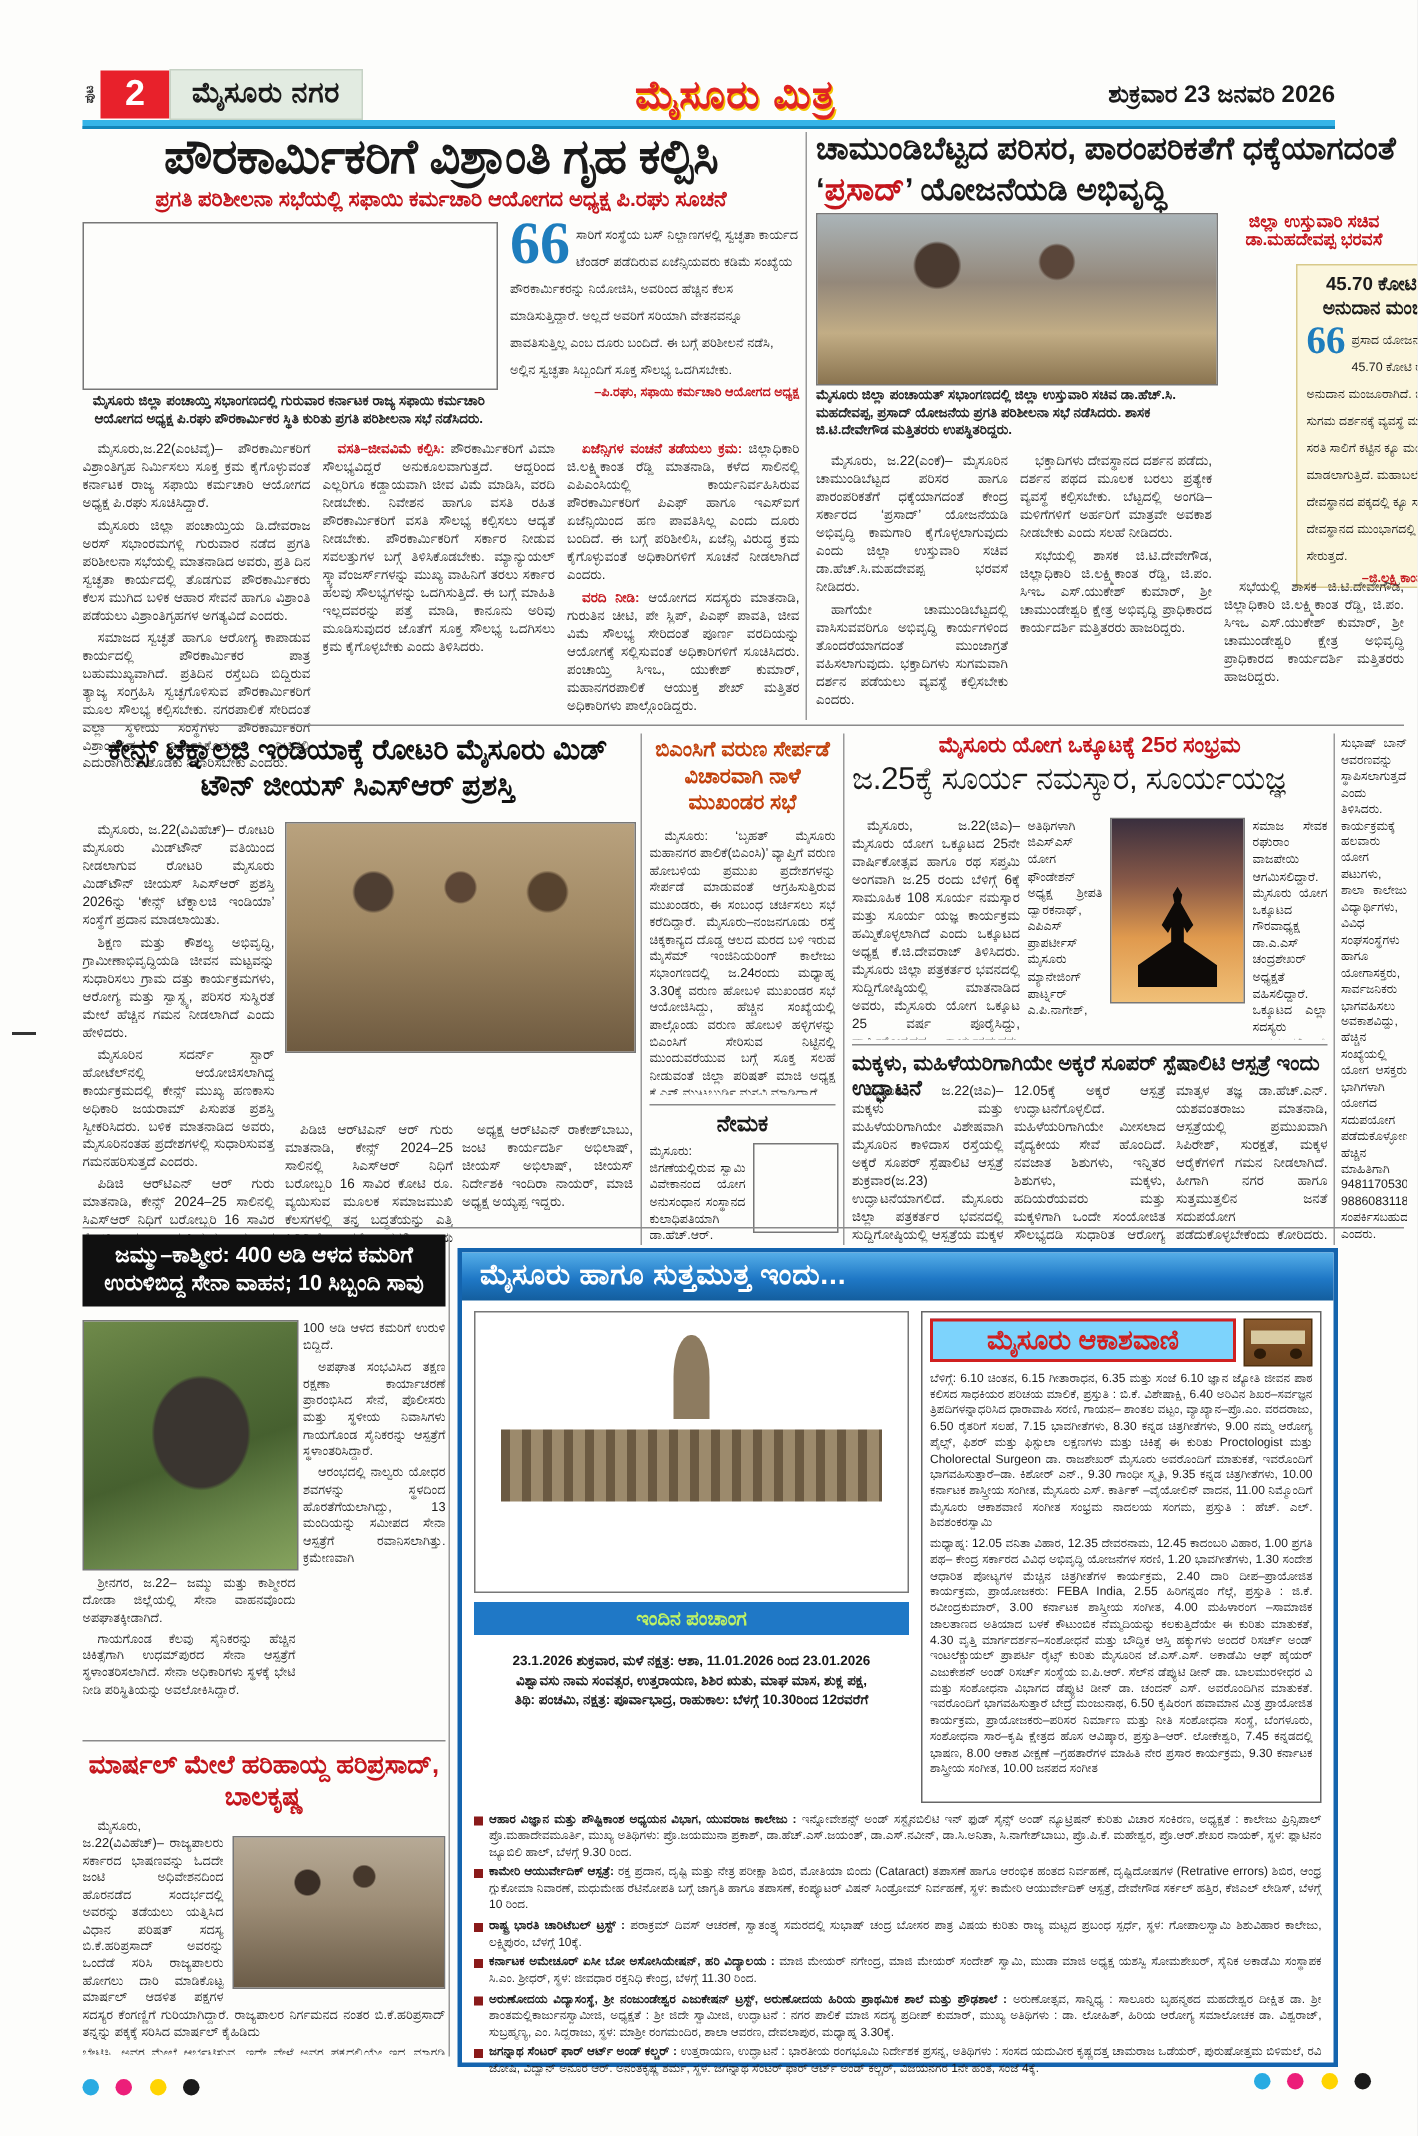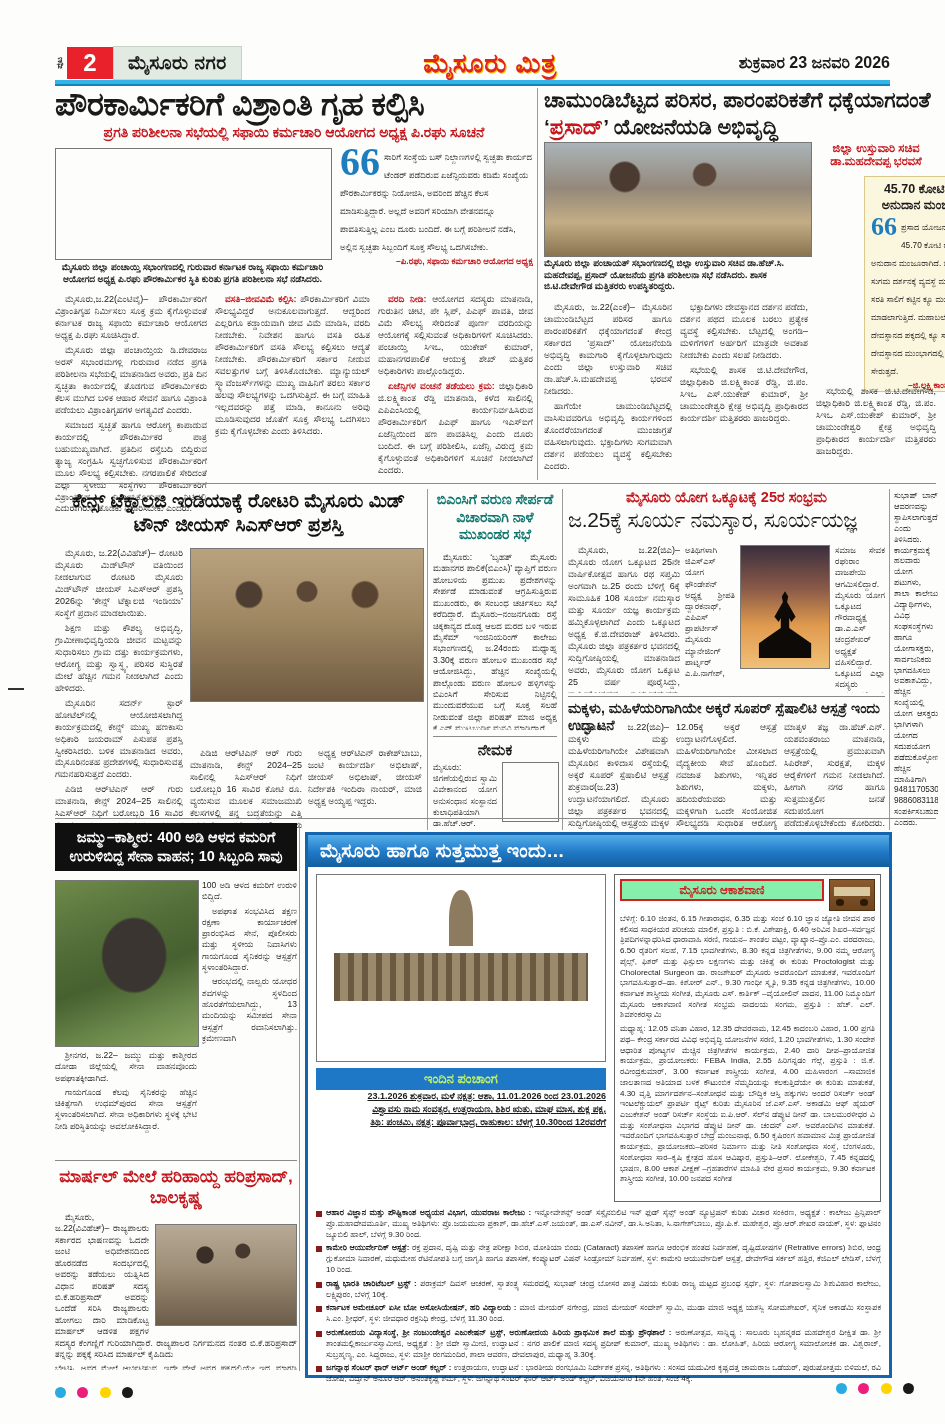--- a/index.html
+++ b/index.html
@@ -16,38 +16,38 @@
   .pgnum{background:#e8212b;color:#fff;font-weight:bold;font-size:24px;width:46px;height:32px;
          display:flex;align-items:center;justify-content:center;}
   .secbox{background:#e2ebe1;border:1px solid #c6d2c5;height:32px;display:flex;align-items:center;
           padding:0 14px;font-size:19px;font-weight:bold;letter-spacing:.5px;}
   .putalbl{font-size:8px;font-weight:bold;writing-mode:vertical-rl;transform:rotate(180deg);
            color:#333;margin-right:2px;}
   .masthead{color:#e02423;font-weight:bold;font-size:26px;text-shadow:1px 1px 0 #f5c400;letter-spacing:1px;}
   .dateline{font-size:16px;font-weight:bold;}
   .cyanrule{background:#35b4e8;height:4px;border-bottom:2px solid #1286bb;}
   
-  .h1a{font-size:32px;font-weight:bold;letter-spacing:-.5px;line-height:1.05;text-align:left;}
+  .h1a{font-size:32px;font-weight:bold;letter-spacing:-.5px;line-height:1.05;text-align:center;}
   .h2a{font-size:21px;font-weight:bold;line-height:1.28;}
   .subred{color:#c4161c;font-weight:bold;text-align:center;}
   .photo{position:absolute;border:1px solid #777;}
   .cap{font-size:9px;font-weight:bold;line-height:1.3;text-align:center;color:#222;}
   .qmark{color:#1e7dbd;font-size:40px;font-weight:bold;line-height:.7;font-family:"Liberation Serif",serif;float:left;margin:2px 4px 0 0;}
   .qattr{color:#c4161c;font-weight:bold;text-align:right;font-size:8.5px;margin-top:2px;}
   .ybox{background:#fbf6de;border:1px solid #d8c98a;padding:5px 6px;}
   .blkhead{background:#101010;color:#fff;font-weight:bold;font-size:14.5px;text-align:center;
            padding:5px 4px;line-height:1.3;}
   .redhead{color:#c4161c;font-weight:bold;text-align:center;line-height:1.25;}
   
   .bluebox{border:3px solid #1464ae;background:#fff;}
   .bluehdr{background:linear-gradient(180deg,#55aee8 0%,#1f78c6 55%,#135e9e 100%);color:#fff;
            font-weight:bold;font-size:19px;padding:5px 12px;letter-spacing:.5px;}
   .pancbar{background:#1f78c6;color:#bef264;font-weight:bold;font-size:13px;text-align:center;padding:3px 0;}
-  .akashhdr{border:2px solid #d02020;color:#d02020;font-weight:bold;font-size:12px;
-            text-align:center;padding:2px 0;background:#86efac;}
+  .akashhdr{border:2px solid #d02020;color:#d02020;font-weight:bold;font-size:18px;
+            text-align:center;padding:2px 0;background:#7dd3fc;}
   .bullet{display:flex;margin-bottom:3px;}
   .bullet .sq{width:6px;height:6px;background:#8a1a1a;margin:3px 4px 0 0;flex:none;}
   .dot{width:11px;height:11px;border-radius:50%;display:inline-block;margin-right:7px;}
   
   .ph-meeting1{background:
     radial-gradient(circle at 20% 35%, #5a4a3a 0 8%, transparent 9%),
     radial-gradient(circle at 45% 30%, #4a3a30 0 7%, transparent 8%),
     radial-gradient(circle at 70% 32%, #5c4333 0 7%, transparent 8%),
     linear-gradient(180deg,#9aa3a8 0%,#8b8377 30%,#c9b астр 0),
     linear-gradient(180deg,#98a0a4 0%,#867c6e 35%,#cdbb95 62%,#b39a6d 100%);}
@@ -112,22 +112,22 @@
   </div>
   <div class="abs bodytxt just" style="left:55px;top:294px;width:152px;height:266px;">
     <p>ಮೈಸೂರು,ಜ.22(ಎಂಟಿವೈ)– ಪೌರಕಾರ್ಮಿಕರಿಗೆ ವಿಶ್ರಾಂತಿಗೃಹ ನಿರ್ಮಿಸಲು ಸೂಕ್ತ ಕ್ರಮ ಕೈಗೊಳ್ಳುವಂತೆ ಕರ್ನಾಟಕ ರಾಜ್ಯ ಸಫಾಯಿ ಕರ್ಮಚಾರಿ ಆಯೋಗದ ಅಧ್ಯಕ್ಷ ಪಿ.ರಘು ಸೂಚಿಸಿದ್ದಾರೆ.</p>
       <p>ಮೈಸೂರು ಜಿಲ್ಲಾ ಪಂಚಾಯ್ತಿಯ ಡಿ.ದೇವರಾಜ ಅರಸ್ ಸಭಾಂರಮಗಳ್ಲಿ ಗುರುವಾರ ನಡೆದ ಪ್ರಗತಿ ಪರಿಶೀಲನಾ ಸಭೆಯಲ್ಲಿ ಮಾತನಾಡಿದ ಅವರು, ಪ್ರತಿ ದಿನ ಸ್ವಚ್ಛತಾ ಕಾರ್ಯದಲ್ಲಿ ತೊಡಗುವ ಪೌರಕಾರ್ಮಿಕರು ಕೆಲಸ ಮುಗಿದ ಬಳಿಕ ಆಹಾರ ಸೇವನೆ ಹಾಗೂ ವಿಶ್ರಾಂತಿ ಪಡೆಯಲು ವಿಶ್ರಾಂತಿಗೃಹಗಳ ಅಗತ್ಯವಿದೆ ಎಂದರು.</p>
       <p>ಸಮಾಜದ ಸ್ವಚ್ಛತೆ ಹಾಗೂ ಆರೋಗ್ಯ ಕಾಪಾಡುವ ಕಾರ್ಯದಲ್ಲಿ ಪೌರಕಾರ್ಮಿಕರ ಪಾತ್ರ ಬಹುಮುಖ್ಯವಾಗಿದೆ. ಪ್ರತಿದಿನ ರಸ್ತೆಬದಿ ಬಿದ್ದಿರುವ ತ್ಯಾಜ್ಯ ಸಂಗ್ರಹಿಸಿ ಸ್ವಚ್ಛಗೊಳಿಸುವ ಪೌರಕಾರ್ಮಿಕರಿಗೆ ಮೂಲ ಸೌಲಭ್ಯ ಕಲ್ಪಿಸಬೇಕು. ನಗರಪಾಲಿಕೆ ಸೇರಿದಂತೆ ಎಲ್ಲಾ ಸ್ಥಳೀಯ ಸಂಸ್ಥೆಗಳು ಪೌರಕಾರ್ಮಿಕರಿಗೆ ವಿಶ್ರಾಂತಿಗೃಹ ನಿರ್ಮಿಸಿಕೊಡುವ ನಿಟ್ಟಿನಲ್ಲಿ ಎದುರಾಗಿರುವ ತೊಡಕು ನಿವಾರಿಸಬೇಕು ಎಂದರು.</p>
   </div>
   <div class="abs bodytxt just" style="left:215px;top:294px;width:155px;height:266px;">
     <p><b class="redlead">ವಸತಿ–ಜೀವವಿಮೆ ಕಲ್ಪಿಸಿ:</b> <span>ಪೌರಕಾರ್ಮಿಕರಿಗೆ ವಿಮಾ ಸೌಲಭ್ಯವಿದ್ದರೆ ಅನುಕೂಲವಾಗುತ್ತದೆ. ಆದ್ದರಿಂದ ಎಲ್ಲರಿಗೂ ಕಡ್ಡಾಯವಾಗಿ ಜೀವ ವಿಮೆ ಮಾಡಿಸಿ, ವರದಿ ನೀಡಬೇಕು. ನಿವೇಶನ ಹಾಗೂ ವಸತಿ ರಹಿತ ಪೌರಕಾರ್ಮಿಕರಿಗೆ ವಸತಿ ಸೌಲಭ್ಯ ಕಲ್ಪಿಸಲು ಆದ್ಯತೆ ನೀಡಬೇಕು. ಪೌರಕಾರ್ಮಿಕರಿಗೆ ಸರ್ಕಾರ ನೀಡುವ ಸವಲತ್ತುಗಳ ಬಗ್ಗೆ ತಿಳಿಸಿಕೊಡಬೇಕು. ಮ್ಯಾನ್ಯುಯಲ್ ಸ್ಕ್ಯಾವೆಂಜರ್ಸ್‌ಗಳನ್ನು ಮುಖ್ಯ ವಾಹಿನಿಗೆ ತರಲು ಸರ್ಕಾರ ಹಲವು ಸೌಲಭ್ಯಗಳನ್ನು ಒದಗಿಸುತ್ತಿದೆ. ಈ ಬಗ್ಗೆ ಮಾಹಿತಿ ಇಲ್ಲದವರನ್ನು ಪತ್ತೆ ಮಾಡಿ, ಕಾನೂನು ಅರಿವು ಮೂಡಿಸುವುದರ ಜೊತೆಗೆ ಸೂಕ್ತ ಸೌಲಭ್ಯ ಒದಗಿಸಲು ಕ್ರಮ ಕೈಗೊಳ್ಳಬೇಕು ಎಂದು ತಿಳಿಸಿದರು.</span></p>
   </div>
   <div class="abs bodytxt just" style="left:378px;top:294px;width:155px;height:266px;">
+    <p><b class="redlead">ಏಜೆನ್ಸಿಗಳ ವಂಚನೆ ತಡೆಯಲು ಕ್ರಮ:</b> <span>ಜಿಲ್ಲಾಧಿಕಾರಿ ಜಿ.ಲಕ್ಷ್ಮಿಕಾಂತ ರೆಡ್ಡಿ ಮಾತನಾಡಿ, ಕಳೆದ ಸಾಲಿನಲ್ಲಿ ಎಪಿಎಂಸಿಯಲ್ಲಿ ಕಾರ್ಯನಿರ್ವಹಿಸಿರುವ ಪೌರಕಾರ್ಮಿಕರಿಗೆ ಪಿಎಫ್ ಹಾಗೂ ಇಎಸ್‌ಐಗೆ ಏಜೆನ್ಸಿಯಿಂದ ಹಣ ಪಾವತಿಸಿಲ್ಲ ಎಂದು ದೂರು ಬಂದಿದೆ. ಈ ಬಗ್ಗೆ ಪರಿಶೀಲಿಸಿ, ಏಜೆನ್ಸಿ ವಿರುದ್ಧ ಕ್ರಮ ಕೈಗೊಳ್ಳುವಂತೆ ಅಧಿಕಾರಿಗಳಿಗೆ ಸೂಚನೆ ನೀಡಲಾಗಿದೆ ಎಂದರು.</span></p>
     <p><b class="redlead">ವರದಿ ನೀಡಿ:</b> <span>ಆಯೋಗದ ಸದಸ್ಯರು ಮಾತನಾಡಿ, ಗುರುತಿನ ಚೀಟಿ, ಪೇ ಸ್ಲಿಪ್, ಪಿಎಫ್ ಪಾವತಿ, ಜೀವ ವಿಮೆ ಸೌಲಭ್ಯ ಸೇರಿದಂತೆ ಪೂರ್ಣ ವರದಿಯನ್ನು ಆಯೋಗಕ್ಕೆ ಸಲ್ಲಿಸುವಂತೆ ಅಧಿಕಾರಿಗಳಿಗೆ ಸೂಚಿಸಿದರು. ಪಂಚಾಯ್ತಿ ಸಿಇಒ, ಯುಕೇಶ್ ಕುಮಾರ್, ಮಹಾನಗರಪಾಲಿಕೆ ಆಯುಕ್ತ ಶೇಖ್ ಮತ್ತಿತರ ಅಧಿಕಾರಿಗಳು ಪಾಲ್ಗೊಂಡಿದ್ದರು.</span></p>
-    <p><b class="redlead">ಏಜೆನ್ಸಿಗಳ ವಂಚನೆ ತಡೆಯಲು ಕ್ರಮ:</b> <span>ಜಿಲ್ಲಾಧಿಕಾರಿ ಜಿ.ಲಕ್ಷ್ಮಿಕಾಂತ ರೆಡ್ಡಿ ಮಾತನಾಡಿ, ಕಳೆದ ಸಾಲಿನಲ್ಲಿ ಎಪಿಎಂಸಿಯಲ್ಲಿ ಕಾರ್ಯನಿರ್ವಹಿಸಿರುವ ಪೌರಕಾರ್ಮಿಕರಿಗೆ ಪಿಎಫ್ ಹಾಗೂ ಇಎಸ್‌ಐಗೆ ಏಜೆನ್ಸಿಯಿಂದ ಹಣ ಪಾವತಿಸಿಲ್ಲ ಎಂದು ದೂರು ಬಂದಿದೆ. ಈ ಬಗ್ಗೆ ಪರಿಶೀಲಿಸಿ, ಏಜೆನ್ಸಿ ವಿರುದ್ಧ ಕ್ರಮ ಕೈಗೊಳ್ಳುವಂತೆ ಅಧಿಕಾರಿಗಳಿಗೆ ಸೂಚನೆ ನೀಡಲಾಗಿದೆ ಎಂದರು.</span></p>
   </div>
 
   <div class="vline" style="left:537px;top:88px;height:392px;"></div>
 
   <div class="abs h2a" style="left:544px;top:87px;width:392px;">
     <span>ಚಾಮುಂಡಿಬೆಟ್ಟದ ಪರಿಸರ, ಪಾರಂಪರಿಕತೆಗೆ ಧಕ್ಕೆಯಾಗದಂತೆ ‘</span><span class="redlead">ಪ್ರಸಾದ್</span><span>’ ಯೋಜನೆಯಡಿ ಅಭಿವೃದ್ಧಿ</span>
   </div>
   <div class="photo ph-meeting2" style="left:544px;top:142px;width:266px;height:113px;"></div>
   <div class="abs cap just" style="left:544px;top:258px;width:266px;height:40px;text-align:left;overflow:hidden;">ಮೈಸೂರು ಜಿಲ್ಲಾ ಪಂಚಾಯತ್ ಸಭಾಂಗಣದಲ್ಲಿ ಜಿಲ್ಲಾ ಉಸ್ತುವಾರಿ ಸಚಿವ ಡಾ.ಹೆಚ್.ಸಿ. ಮಹದೇವಪ್ಪ, ಪ್ರಸಾದ್ ಯೋಜನೆಯ ಪ್ರಗತಿ ಪರಿಶೀಲನಾ ಸಭೆ ನಡೆಸಿದರು. ಶಾಸಕ ಜಿ.ಟಿ.ದೇವೇಗೌಡ ಮತ್ತಿತರರು ಉಪಸ್ಥಿತರಿದ್ದರು.</div>
   <div class="abs subred" style="left:816px;top:142px;width:120px;font-size:11.5px;">ಜಿಲ್ಲಾ ಉಸ್ತುವಾರಿ ಸಚಿವ ಡಾ.ಮಹದೇವಪ್ಪ ಭರವಸೆ</div>
@@ -161,21 +161,21 @@
   <div class="photo ph-award" style="left:190px;top:548px;width:232px;height:152px;"></div>
   <div class="abs bodytxt just" style="left:190px;top:748px;width:112px;height:82px;">
     <p>ಪಿಡಿಜಿ ಆರ್‌ಟಿಎನ್ ಆರ್ ಗುರು ಮಾತನಾಡಿ, ಕೇನ್ಸ್ 2024–25 ಸಾಲಿನಲ್ಲಿ ಸಿಎಸ್‌ಆರ್ ನಿಧಿಗೆ ಬರೋಬ್ಬರಿ 16 ಸಾವಿರ ಕೋಟಿ ರೂ. ವ್ಯಯಿಸುವ ಮೂಲಕ ಸಮಾಜಮುಖಿ ಕೆಲಸಗಳಲ್ಲಿ ತನ್ನ ಬದ್ಧತೆಯನ್ನು ಎತ್ತಿ ಹಿಡಿದಿದೆ. ಆದರೆ ಇವರಲ್ಲಿ ಒಂದು ಸಮಸ್ಯೆಯಿದ್ದು, ಅಇ ಅವಶ್ಯಕತೆ ಇರುವವರಿಗೆ ಈ ಸಹಾಯ ತಲುಪಿದೆಯೇ ಎಂಬುದು ಬಹಳ ಮುಖ್ಯವಾಗಿದೆ ಎಂದರು.</p>
   </div>
   <div class="abs bodytxt just" style="left:308px;top:748px;width:114px;height:82px;">
     <p>ಅಧ್ಯಕ್ಷ ಆರ್‌ಟಿಎನ್ ರಾಕೇಶ್‌ಬಾಬು, ಜಂಟಿ ಕಾರ್ಯದರ್ಶಿ ಅಭಿಲಾಷ್, ಜೀಯಸ್ ಅಭಿಲಾಷ್, ಜೀಯಸ್ ನಿರ್ದೇಶಕಿ ಇಂದಿರಾ ನಾಯರ್, ಮಾಜಿ ಅಧ್ಯಕ್ಷ ಅಯ್ಯಪ್ಪ ಇದ್ದರು.</p>
   </div>
 
   <div class="vline" style="left:427px;top:489px;height:341px;"></div>
 
-  <div class="abs redhead" style="left:433px;top:491px;width:124px;font-size:14px;color:#0f766e;">ಬಿಎಂಸಿಗೆ ವರುಣ ಸೇರ್ಪಡೆ ವಿಚಾರವಾಗಿ ನಾಳೆ ಮುಖಂಡರ ಸಭೆ</div>
+  <div class="abs redhead" style="left:433px;top:491px;width:124px;font-size:14px;color:#c2410c;">ಬಿಎಂಸಿಗೆ ವರುಣ ಸೇರ್ಪಡೆ ವಿಚಾರವಾಗಿ ನಾಳೆ ಮುಖಂಡರ ಸಭೆ</div>
   <div class="abs bodytxt just" style="left:433px;top:552px;width:124px;height:178px;font-size:8.6px;">
     <p>ಮೈಸೂರು: ‘ಬೃಹತ್ ಮೈಸೂರು ಮಹಾನಗರ ಪಾಲಿಕೆ(ಬಿಎಂಸಿ)’ ವ್ಯಾಪ್ತಿಗೆ ವರುಣ ಹೋಬಳಿಯ ಪ್ರಮುಖ ಪ್ರದೇಶಗಳನ್ನು ಸೇರ್ಪಡೆ ಮಾಡುವಂತೆ ಆಗ್ರಹಿಸುತ್ತಿರುವ ಮುಖಂಡರು, ಈ ಸಂಬಂಧ ಚರ್ಚಿಸಲು ಸಭೆ ಕರೆದಿದ್ದಾರೆ. ಮೈಸೂರು–ನಂಜನಗೂಡು ರಸ್ತೆ ಚಿಕ್ಕಕಾನ್ಯದ ದೊಡ್ಡ ಆಲದ ಮರದ ಬಳಿ ಇರುವ ಮೈಸೆಮ್ ಇಂಜಿನಿಯರಿಂಗ್ ಕಾಲೇಜು ಸಭಾಂಗಣದಲ್ಲಿ ಜ.24ರಂದು ಮಧ್ಯಾಹ್ನ 3.30ಕ್ಕೆ ವರುಣ ಹೋಬಳಿ ಮುಖಂಡರ ಸಭೆ ಆಯೋಜಿಸಿದ್ದು, ಹೆಚ್ಚಿನ ಸಂಖ್ಯೆಯಲ್ಲಿ ಪಾಲ್ಗೊಂಡು ವರುಣ ಹೋಬಳಿ ಹಳ್ಳಿಗಳನ್ನು ಬಿಎಂಸಿಗೆ ಸೇರಿಸುವ ನಿಟ್ಟಿನಲ್ಲಿ ಮುಂದುವರೆಯುವ ಬಗ್ಗೆ ಸೂಕ್ತ ಸಲಹೆ ನೀಡುವಂತೆ ಜಿಲ್ಲಾ ಪರಿಷತ್ ಮಾಜಿ ಅಧ್ಯಕ್ಷ ಕೆ.ಎನ್.ಮುಟ್ಟಬುರ್ಡಿ ಮನವಿ ಮಾಡಿದ್ದಾರೆ.</p>
   </div>
   <div class="hline" style="left:433px;top:736px;width:124px;"></div>
   <div class="abs" style="left:433px;top:741px;width:124px;text-align:center;font-weight:bold;font-size:15px;">ನೇಮಕ</div>
   <div class="photo ph-nemaka" style="left:502px;top:762px;width:55px;height:58px;"></div>
   <div class="abs bodytxt just" style="left:433px;top:762px;width:64px;height:68px;font-size:8.4px;">
     <p style="text-indent:0;">ಮೈಸೂರು: ಜಿಗಣೆಯಲ್ಲಿರುವ ಸ್ವಾಮಿ ವಿವೇಕಾನಂದ ಯೋಗ ಅನುಸಂಧಾನ ಸಂಸ್ಥಾನದ ಕುಲಾಧಿಪತಿಯಾಗಿ ಡಾ.ಹೆಚ್.ಆರ್. ದಂಡಿನಂದಸ್ವಾಮಿ ನೇಮಕಗೊಂಡಿದ್ದಾರೆ.</p>
   </div>
 
@@ -253,21 +253,21 @@
 
   <div class="abs bluebox" style="left:305px;top:832px;width:581px;height:540px;">
     <div class="bluehdr">ಮೈಸೂರು ಹಾಗೂ ಸುತ್ತಮುತ್ತ ಇಂದು...</div>
     <div style="display:flex;gap:8px;padding:7px 8px 0 8px;">
       <div style="width:290px;flex:none;">
         <div class="photo ph-palace" style="position:relative;width:288px;height:186px;">
           <div class="dome"></div>
           <div class="arch"></div>
         </div>
         <div class="pancbar" style="margin-top:6px;">ಇಂದಿನ ಪಂಚಾಂಗ</div>
-        <div style="font-size:9px;font-weight:bold;text-align:right;line-height:1.45;margin-top:0;text-decoration:underline;">
+        <div style="font-size:9px;font-weight:bold;text-align:center;line-height:1.45;margin-top:11px;">
           <div>23.1.2026 ಶುಕ್ರವಾರ, ಮಳೆ ನಕ್ಷತ್ರ: ಆಶಾ, 11.01.2026 ರಿಂದ 23.01.2026</div>
           <div>ವಿಶ್ವಾವಸು ನಾಮ ಸಂವತ್ಸರ, ಉತ್ತರಾಯಣ, ಶಿಶಿರ ಋತು, ಮಾಘ ಮಾಸ, ಶುಕ್ಲ ಪಕ್ಷ,</div>
           <div>ತಿಥಿ: ಪಂಚಮಿ, ನಕ್ಷತ್ರ: ಪೂರ್ವಾಭಾದ್ರ, ರಾಹುಕಾಲ: ಬೆಳಗ್ಗೆ 10.30ರಿಂದ 12ರವರೆಗೆ</div>
         </div>
       </div>
       <div style="flex:1;border:1px solid #666;padding:4px 5px;height:318px;overflow:hidden;">
         <div style="display:flex;gap:5px;align-items:flex-start;">
           <div class="akashhdr" style="flex:1;">ಮೈಸೂರು ಆಕಾಶವಾಣಿ</div>
           <div class="ph-radio" style="width:44px;height:30px;flex:none;">
             <div class="panel"></div>

